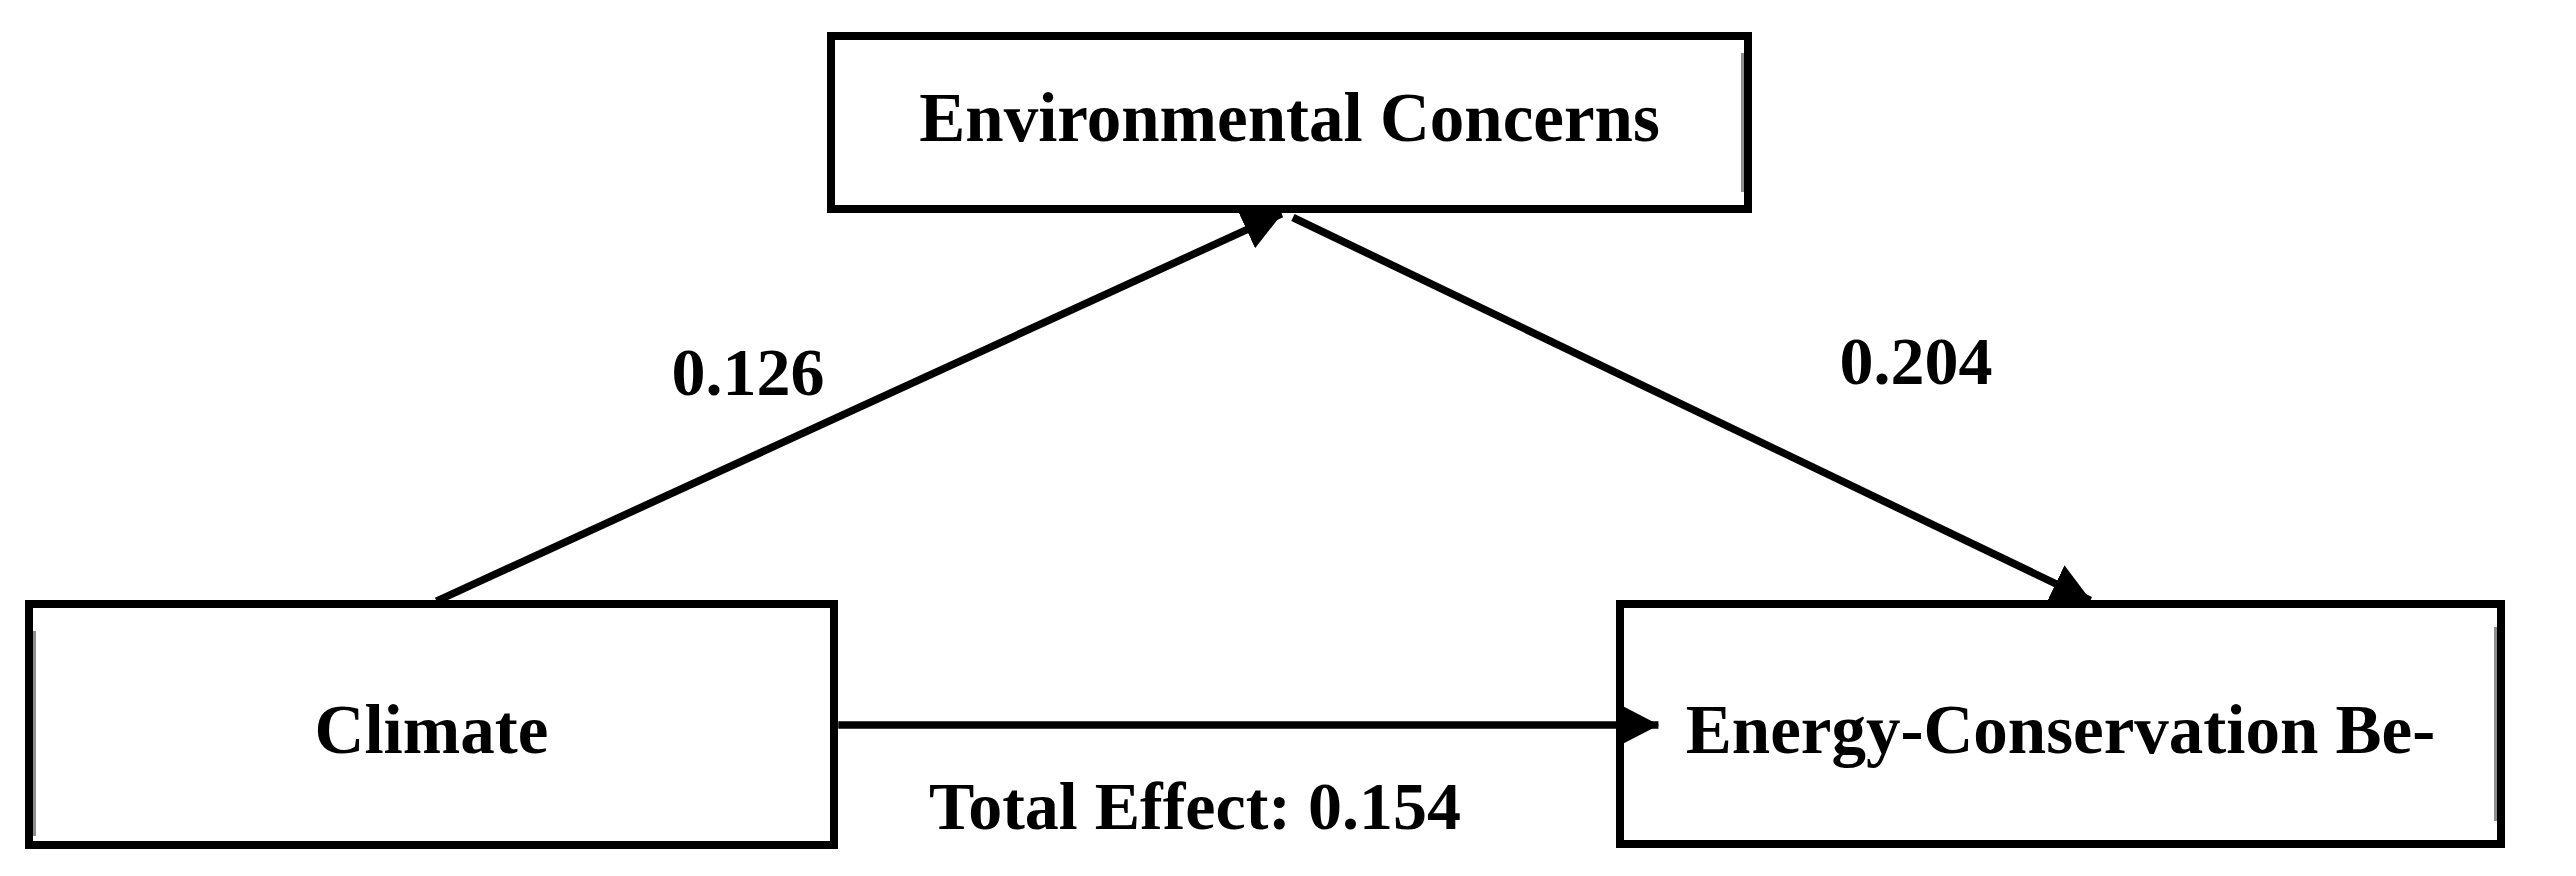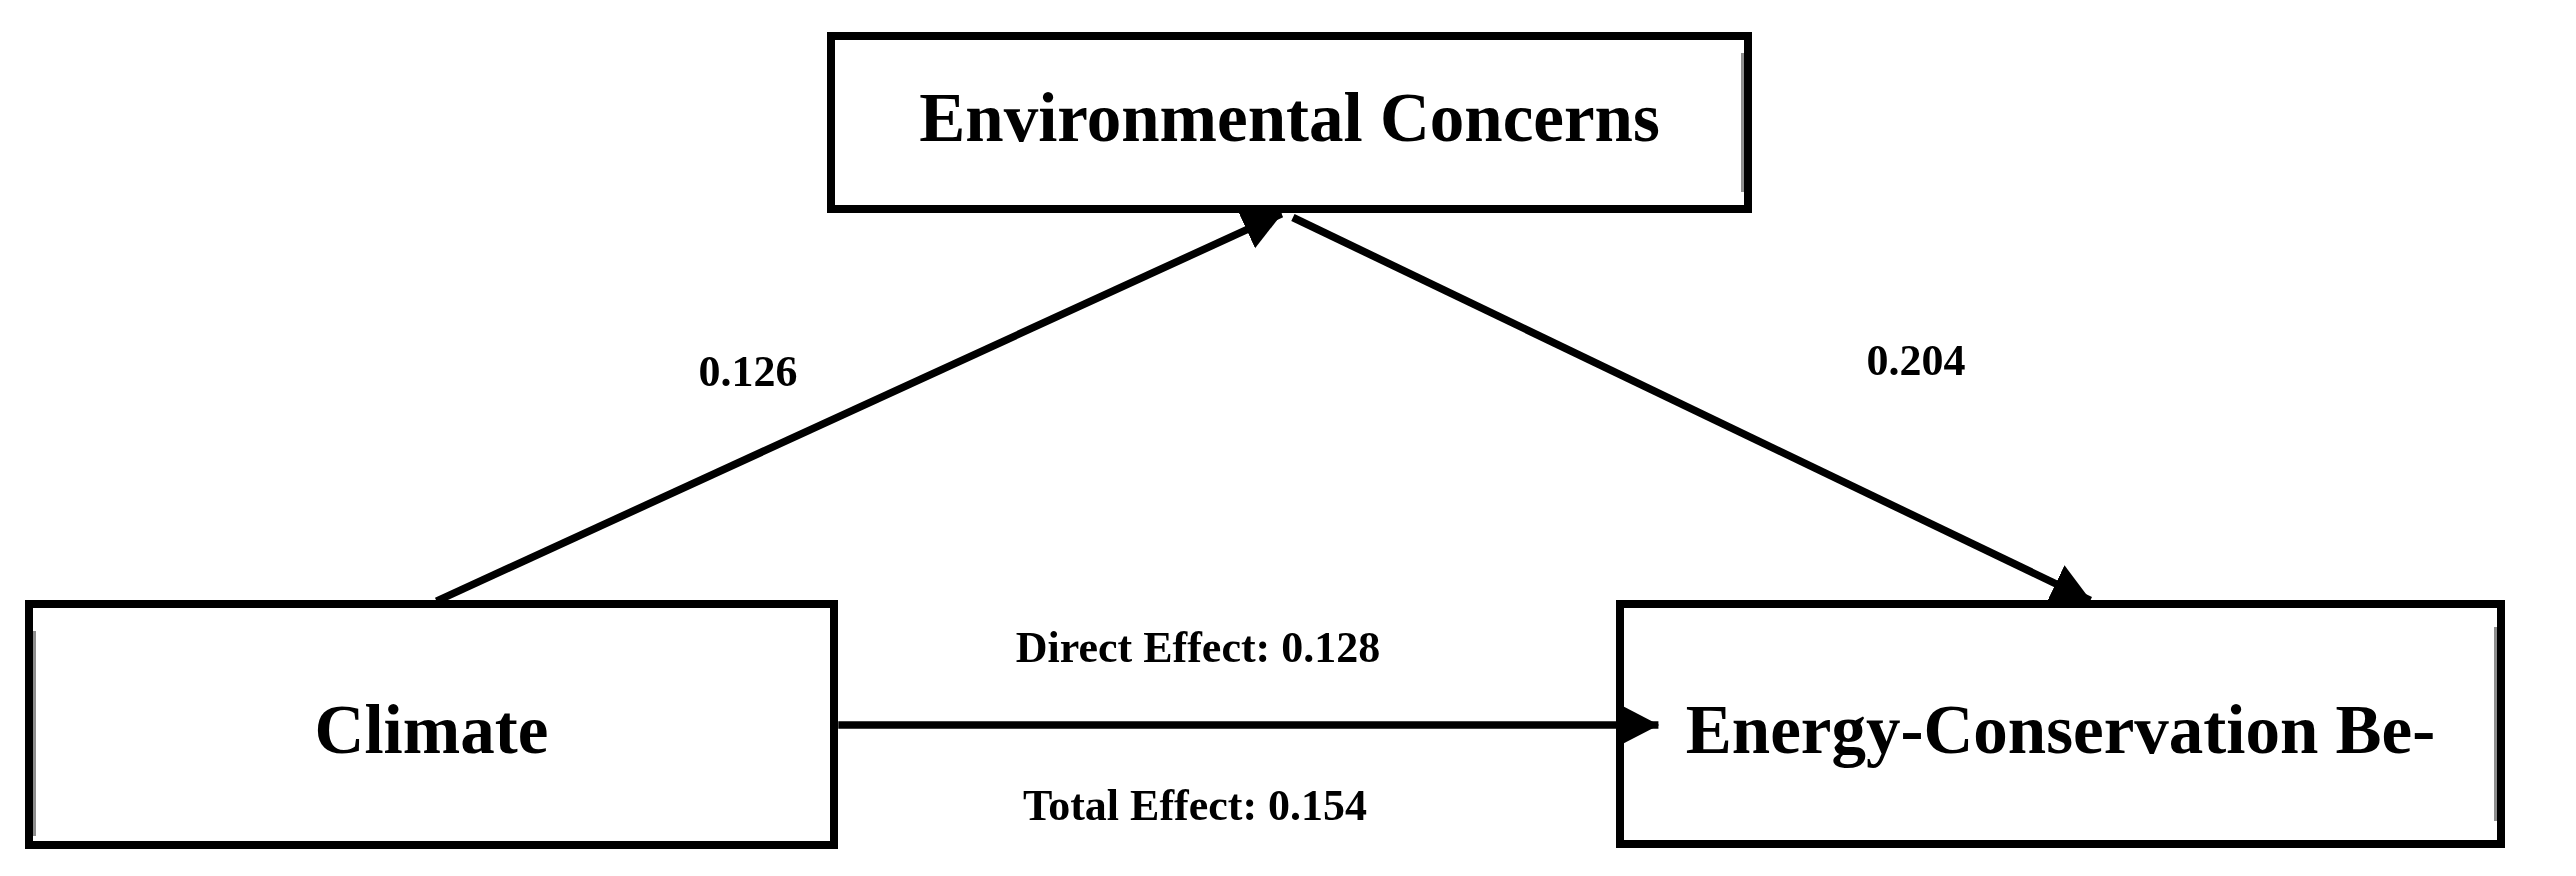--- a/index.html
+++ b/index.html
@@ -64,21 +64,21 @@
   #arrows {
     position: absolute;
     left: 0; top: 0;
     width: 2576px; height: 876px;
     pointer-events: none;
   }
   .edge-label {
     position: absolute;
     transform: translate(-50%, -50%);
     font-weight: bold;
-    font-size: 44px;
+    font-size: 68px;
     line-height: 1;
     white-space: nowrap;
   }
   #label-a      { left: 748px;  top: 372px; }
   #label-b      { left: 1893px; top: 361px; margin-left: 23px; }
   #label-direct { left: 1198px; top: 648px; }
   #label-total  { left: 1195px; top: 806px; }
 </style>
 </head>
 <body>
@@ -105,18 +105,17 @@
     </defs>
     <line x1="578" y1="796" x2="1697" y2="283" stroke="#000000" stroke-width="10" marker-end="url(#head)"></line>
     <line x1="1712" y1="288" x2="2768" y2="795" stroke="#000000" stroke-width="10" marker-end="url(#head)"></line>
     <line x1="1110" y1="960" x2="2196" y2="960" stroke="#000000" stroke-width="10" marker-end="url(#head)"></line>
   </svg>
 
   <div class="edge-label" id="label-a">0.126</div>
 
   <div class="edge-label" id="label-b">0.204</div>
 
-  <div class="edge-label" id="label-direct">Direct Effect: 0.128</div>
 
   <div class="edge-label" id="label-total">Total Effect: 0.154</div>
 
 </div>
 
 
 </body></html>

